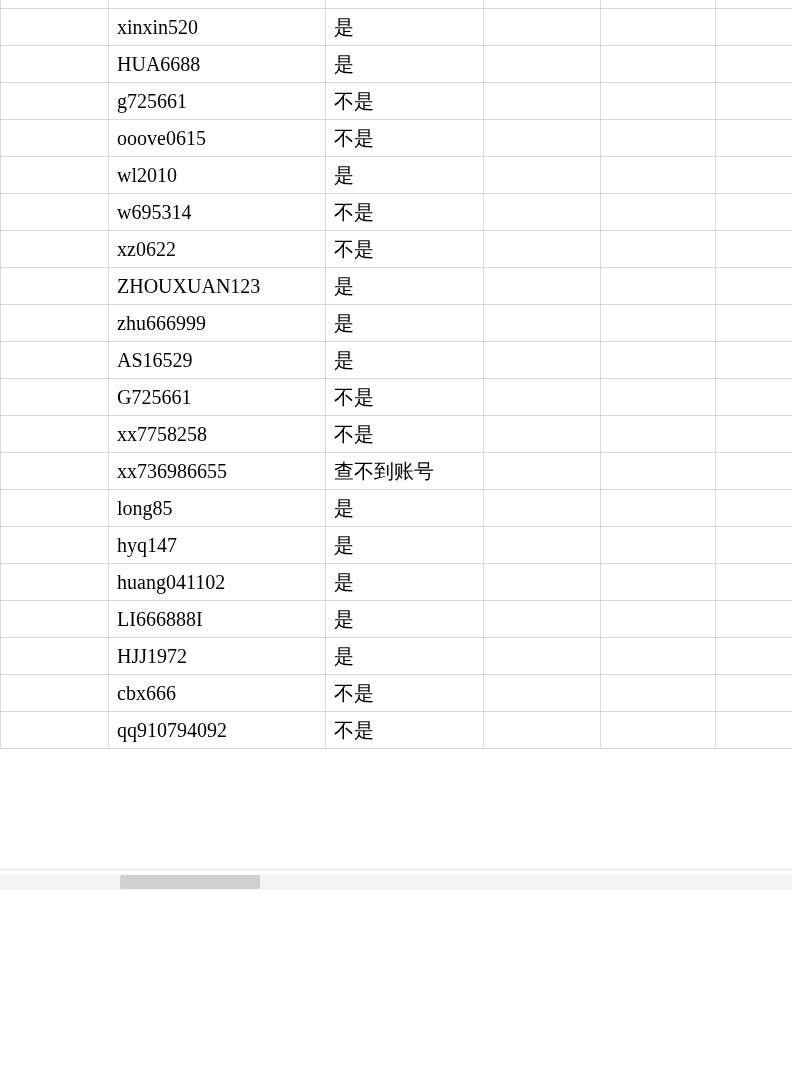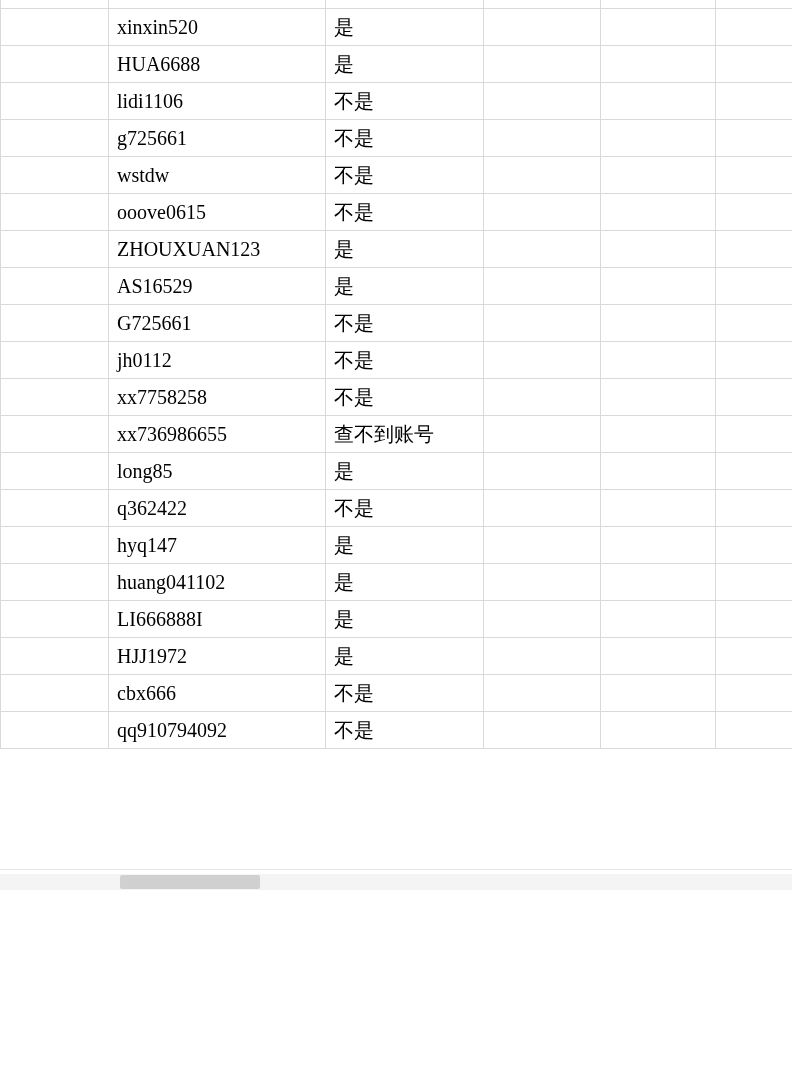--- a/index.html
+++ b/index.html
@@ -115,77 +115,85 @@
       <tr>
         <td class="c0"></td>
         <td class="name">HUA6688</td>
         <td class="status">是</td>
         <td></td>
         <td></td>
         <td></td>
       </tr>
       <tr>
         <td class="c0"></td>
-        <td class="name">lidi1106</td>
-        <td class="status">不是</td>
-        <td></td>
-        <td></td>
-        <td></td>
-      </tr>
-      <tr>
-        <td class="c0"></td>
         <td class="name">g725661</td>
         <td class="status">不是</td>
         <td></td>
         <td></td>
         <td></td>
       </tr>
       <tr>
         <td class="c0"></td>
-        <td class="name">wstdw</td>
-        <td class="status">不是</td>
-        <td></td>
-        <td></td>
-        <td></td>
-      </tr>
-      <tr>
-        <td class="c0"></td>
         <td class="name">ooove0615</td>
         <td class="status">不是</td>
         <td></td>
         <td></td>
         <td></td>
       </tr>
       <tr>
         <td class="c0"></td>
+        <td class="name">wl2010</td>
+        <td class="status">是</td>
+        <td></td>
+        <td></td>
+        <td></td>
+      </tr>
+      <tr>
+        <td class="c0"></td>
+        <td class="name">w695314</td>
+        <td class="status">不是</td>
+        <td></td>
+        <td></td>
+        <td></td>
+      </tr>
+      <tr>
+        <td class="c0"></td>
+        <td class="name">xz0622</td>
+        <td class="status">不是</td>
+        <td></td>
+        <td></td>
+        <td></td>
+      </tr>
+      <tr>
+        <td class="c0"></td>
         <td class="name">ZHOUXUAN123</td>
         <td class="status">是</td>
         <td></td>
         <td></td>
         <td></td>
       </tr>
       <tr>
         <td class="c0"></td>
+        <td class="name">zhu666999</td>
+        <td class="status">是</td>
+        <td></td>
+        <td></td>
+        <td></td>
+      </tr>
+      <tr>
+        <td class="c0"></td>
         <td class="name">AS16529</td>
         <td class="status">是</td>
         <td></td>
         <td></td>
         <td></td>
       </tr>
       <tr>
         <td class="c0"></td>
         <td class="name">G725661</td>
-        <td class="status">不是</td>
-        <td></td>
-        <td></td>
-        <td></td>
-      </tr>
-      <tr>
-        <td class="c0"></td>
-        <td class="name">jh0112</td>
         <td class="status">不是</td>
         <td></td>
         <td></td>
         <td></td>
       </tr>
       <tr>
         <td class="c0"></td>
         <td class="name">xx7758258</td>
         <td class="status">不是</td>
         <td></td>
@@ -197,28 +205,20 @@
         <td class="name">xx736986655</td>
         <td class="status">查不到账号</td>
         <td></td>
         <td></td>
         <td></td>
       </tr>
       <tr>
         <td class="c0"></td>
         <td class="name">long85</td>
         <td class="status">是</td>
-        <td></td>
-        <td></td>
-        <td></td>
-      </tr>
-      <tr>
-        <td class="c0"></td>
-        <td class="name">q362422</td>
-        <td class="status">不是</td>
         <td></td>
         <td></td>
         <td></td>
       </tr>
       <tr>
         <td class="c0"></td>
         <td class="name">hyq147</td>
         <td class="status">是</td>
         <td></td>
         <td></td>

